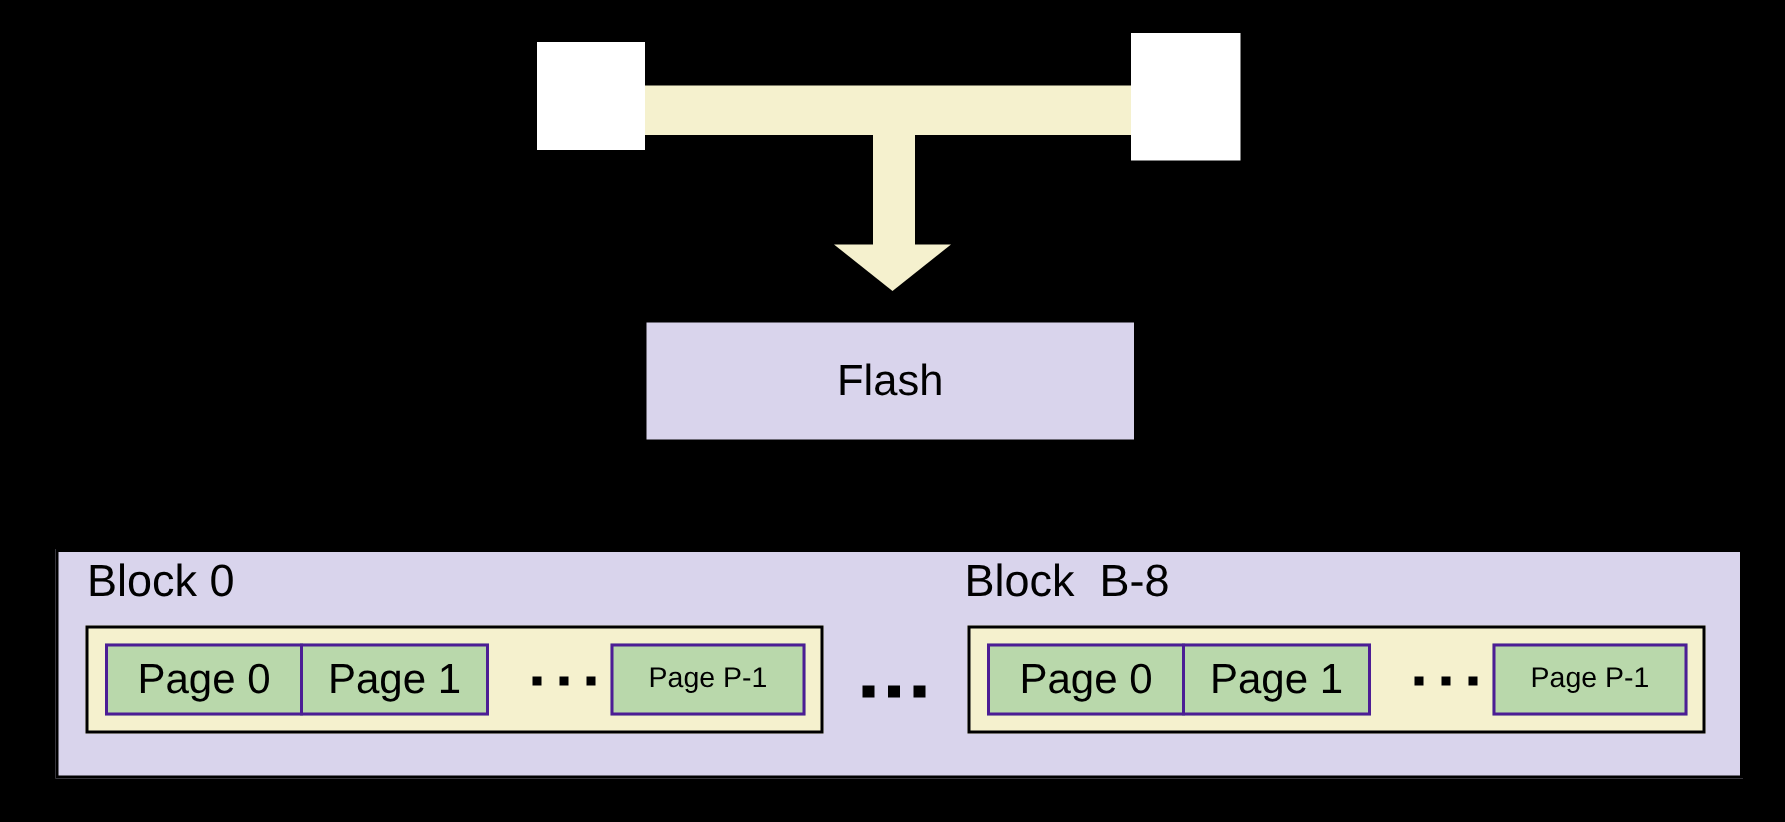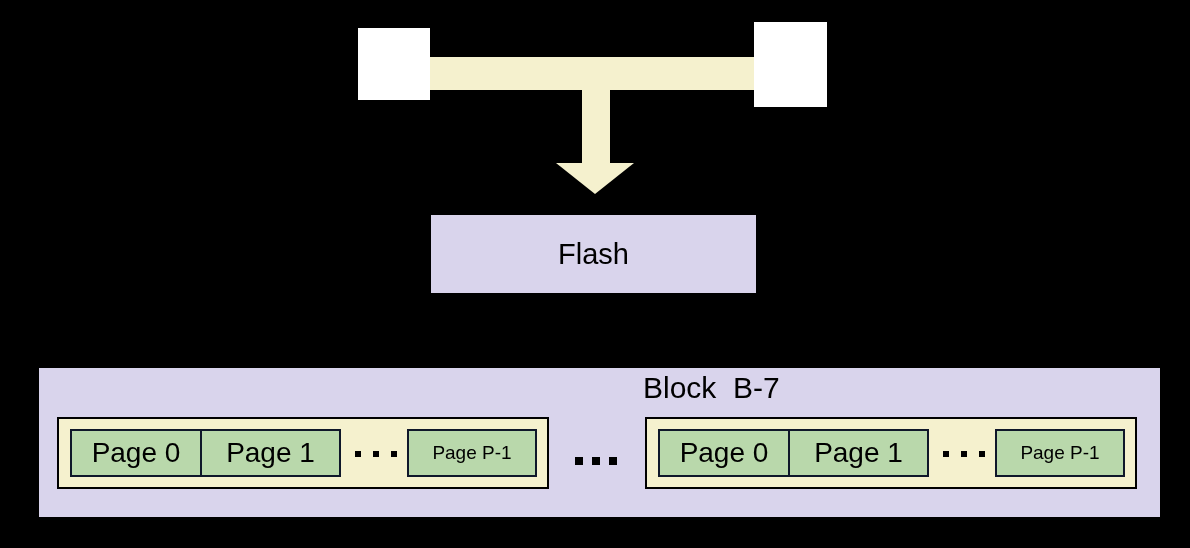--- a/index.html
+++ b/index.html
@@ -76,26 +76,26 @@
     background: var(--cream, #f5f1ce);
     border: 2px solid #000;
   }
   .pages-strip.s0 { left: 18px; }
   .pages-strip.s1 { left: 606px; }
 
   .page-cell {
     position: absolute; top: 10px; height: 48px;
     box-sizing: border-box;
     background: var(--green, #b9d8ab);
-    border: 2px solid #0f172a;
+    border: 2px solid #4c1d95;
     display: flex; align-items: center; justify-content: center;
     font-size: 28px;
   }
   .page-cell.p0    { left: 11px;  width: 132px; }
-  .page-cell.p1    { left: 141px; width: 141px; }
+  .page-cell.p1    { left: 141px; width: 126px; }
   .page-cell.plast { left: 348px; width: 130px; font-size: 19px; }
 
   
   .dots { position: absolute; display: flex; }
   .dot  { background: #000; }
   .dots.pages { left: 296px; top: 32px; gap: 12px; }
   .dots.pages .dot { width: 6px; height: 6px; }
   .dots.blocks { left: 536px; top: 89px; gap: 9px; }
   .dots.blocks .dot { width: 8px; height: 8px; }
 </style>
@@ -110,38 +110,39 @@
   <div class="bus-bar"></div>
   <div class="arrow-shaft"></div>
   <div class="arrow-head"></div>
 
   <div class="ftl-box">
     <div>Flash</div>
   </div>
 
   <div class="flash-container">
 
+    <div class="block-label b0">Block 0</div>
     <div class="pages-strip s0">
       <div class="page-cell p0">Page 0</div>
       <div class="page-cell p1">Page 1</div>
       <div class="dots pages">
         <div class="dot"></div>
         <div class="dot"></div>
         <div class="dot"></div>
       </div>
       <div class="page-cell plast">Page P-1</div>
     </div>
 
     <div class="dots blocks">
       <div class="dot"></div>
       <div class="dot"></div>
       <div class="dot"></div>
     </div>
 
-    <div class="block-label b1">Block  B-7</div>
+    <div class="block-label b1">Block  B-8</div>
     <div class="pages-strip s1">
       <div class="page-cell p0">Page 0</div>
       <div class="page-cell p1">Page 1</div>
       <div class="dots pages">
         <div class="dot"></div>
         <div class="dot"></div>
         <div class="dot"></div>
       </div>
       <div class="page-cell plast">Page P-1</div>
     </div>

